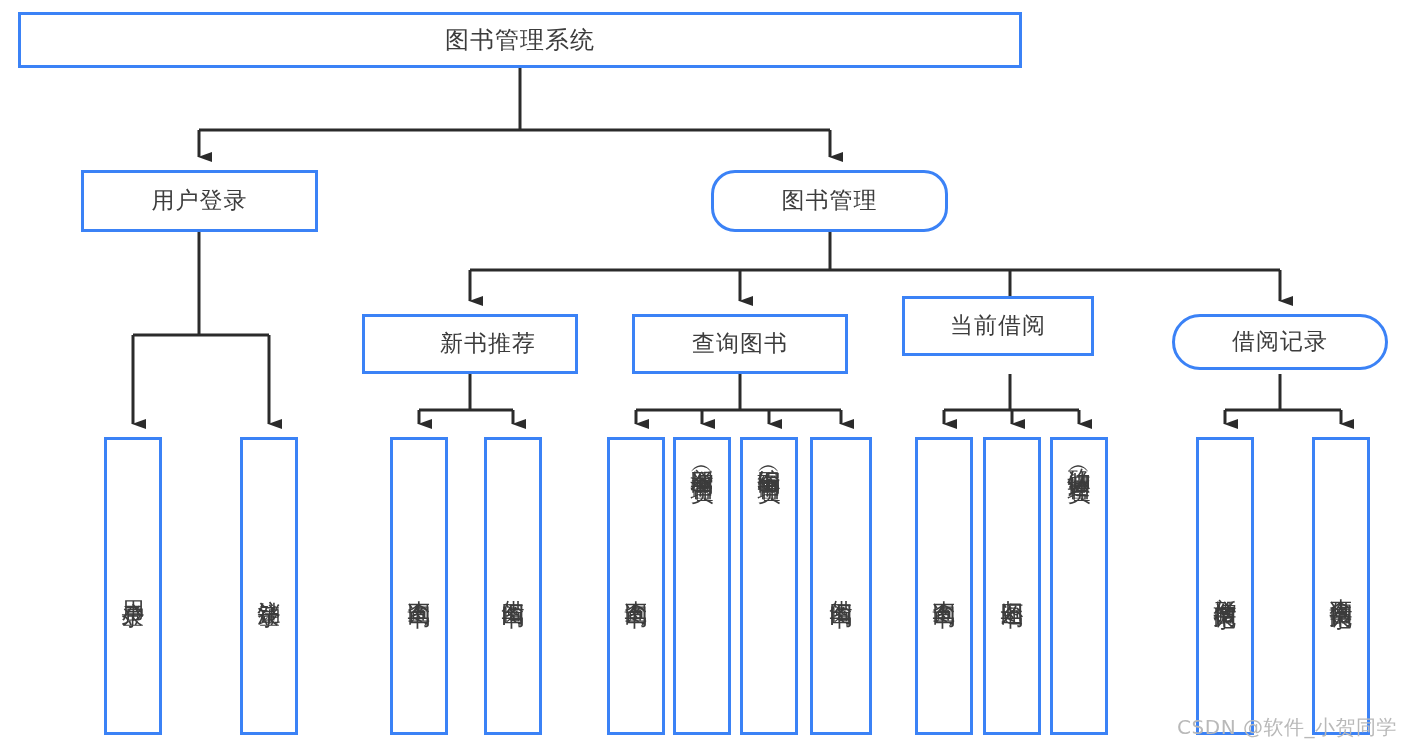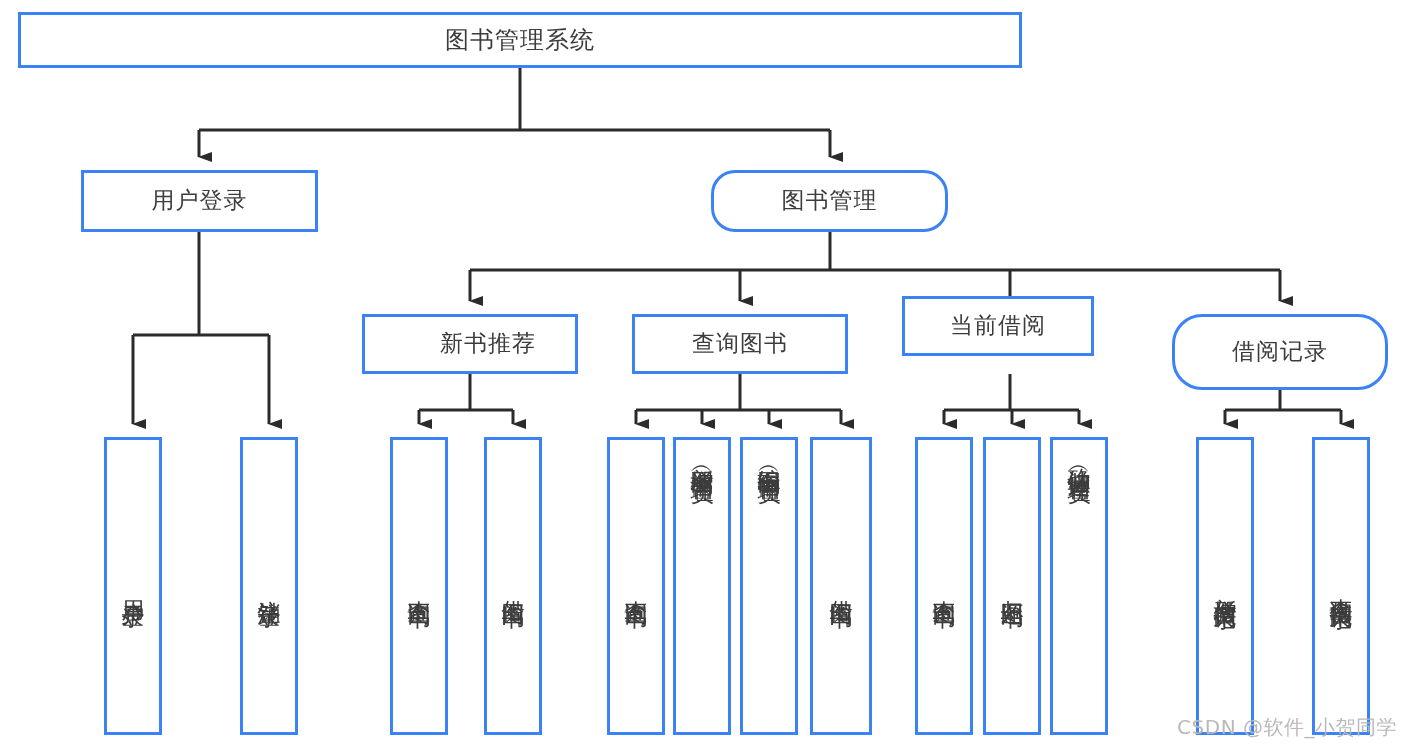--- a/index.html
+++ b/index.html
@@ -143,21 +143,21 @@
 
   <div class="node horiz" style="left:362px; top:314px; width:216px; height:60px;padding-left:36px;">
     <span>新书推荐</span>
   </div>
   <div class="node horiz" style="left:632px; top:314px; width:216px; height:60px;">
     <span>查询图书</span>
   </div>
   <div class="node horiz" style="left:902px; top:296px; width:192px; height:60px;">
     <span>当前借阅</span>
   </div>
-  <div class="node horiz" style="left:1172px; top:314px; width:216px; height:76px;border-radius:30px;">
+  <div class="node horiz" style="left:1172px; top:314px; width:216px; height:56px;border-radius:30px;">
     <span>借阅记录</span>
   </div>
 
   <div class="node vert centered" style="left:104px; top:437px; width:58px; height:298px;">
     <span class="vtext">用户登录</span>
   </div>
   <div class="node vert centered" style="left:240px; top:437px; width:58px; height:298px;">
     <span class="vtext">注销登录</span>
   </div>
 

